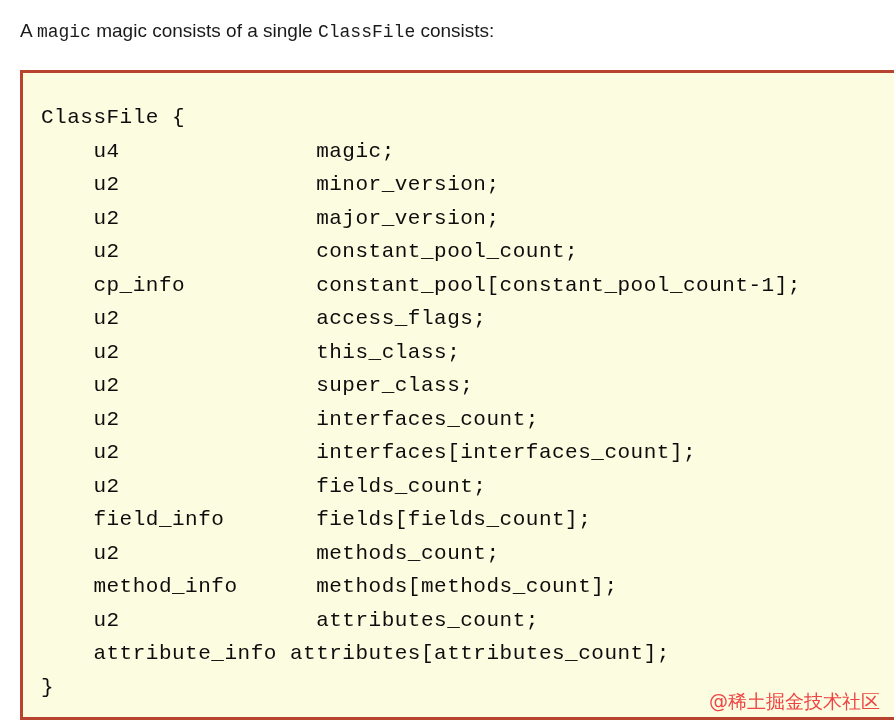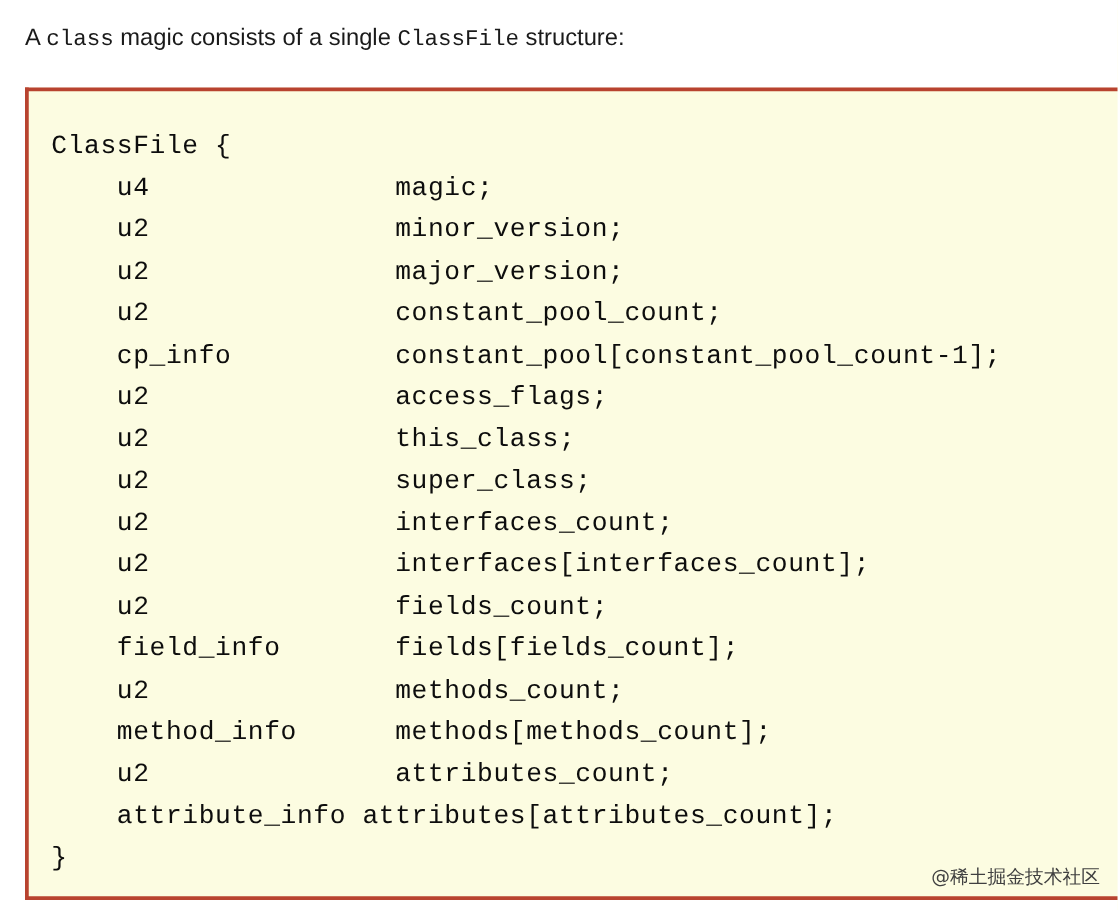--- a/index.html
+++ b/index.html
@@ -59,31 +59,31 @@
     white-space: pre;
     letter-spacing: 0.5px;
   }
 
   
   .watermark {
     position: absolute;
     right: 14px;
     bottom: 18px;
     font-family: "DejaVu Sans", sans-serif;
-    font-size: 15px;
+    font-size: 19px;
     line-height: 18px;
-    color: #404040;
+    color: #ef4444;
     white-space: nowrap;
     user-select: none;
   }
 </style>
 </head>
 <body>
 
-<div class="intro"><span>A </span><span class="mono">class</span><span> magic consists of a single </span><span class="mono">ClassFile</span><span> structure:</span></div>
+<div class="intro"><span>A </span><span class="mono">magic</span><span> magic consists of a single </span><span class="mono">ClassFile</span><span> consists:</span></div>
 
 <div class="code-block">
   <pre class="code-pre">ClassFile {
     u4               magic;
     u2               minor_version;
     u2               major_version;
     u2               constant_pool_count;
     cp_info          constant_pool[constant_pool_count-1];
     u2               access_flags;
     u2               this_class;

